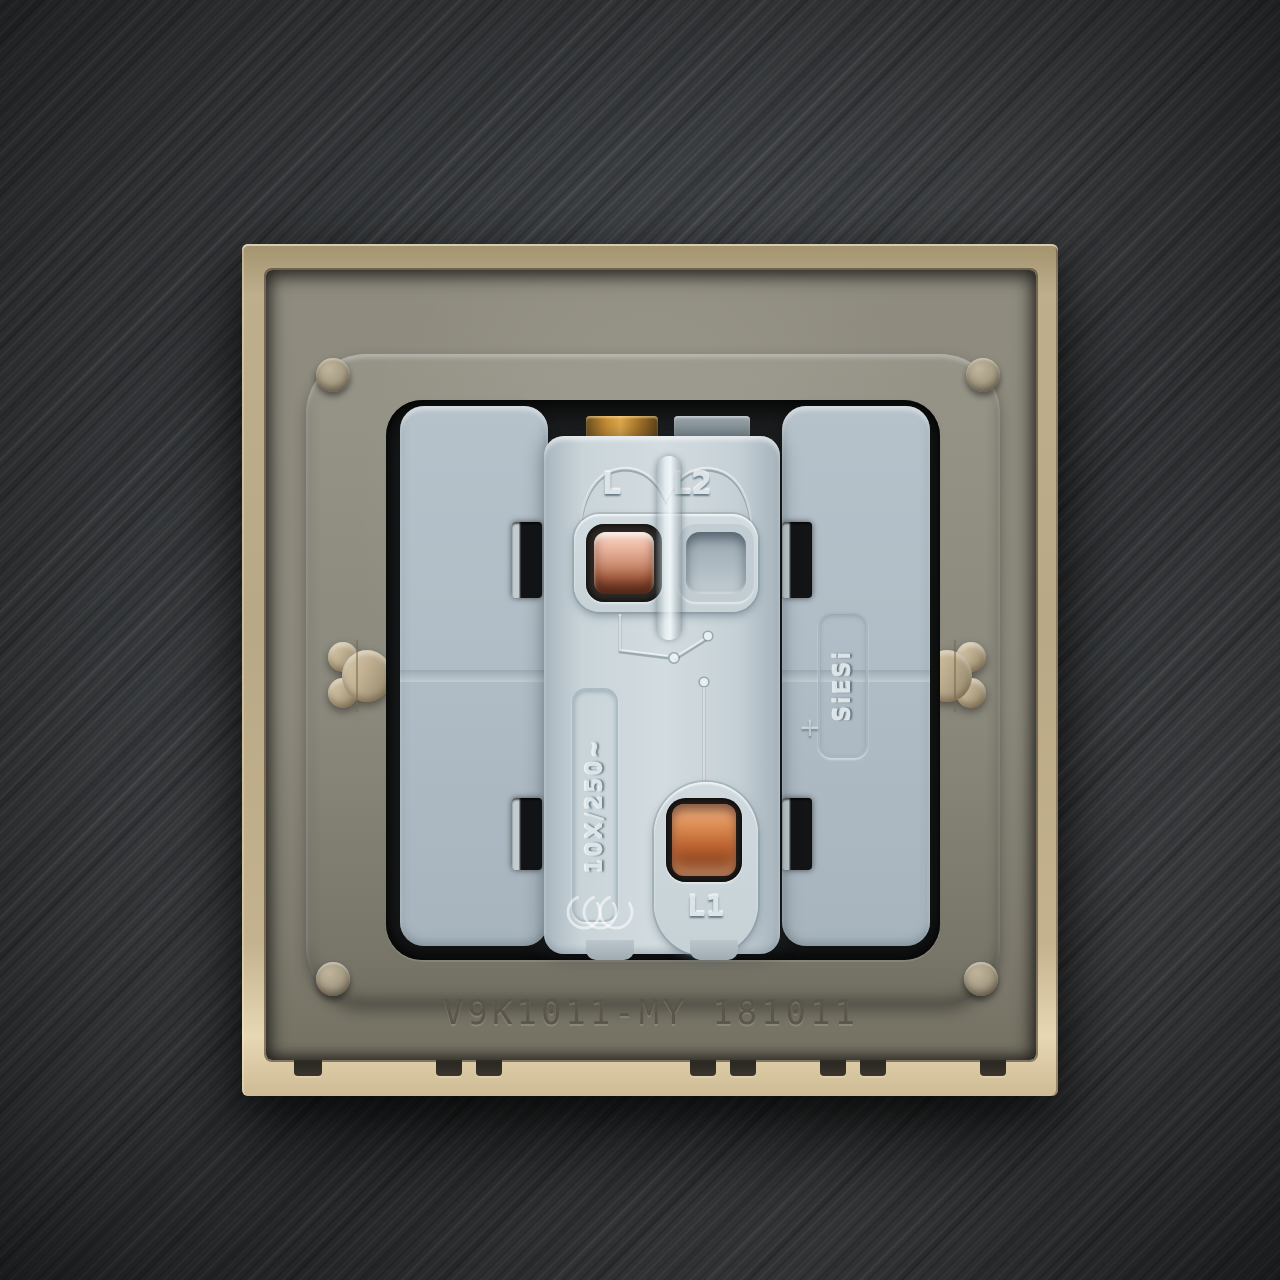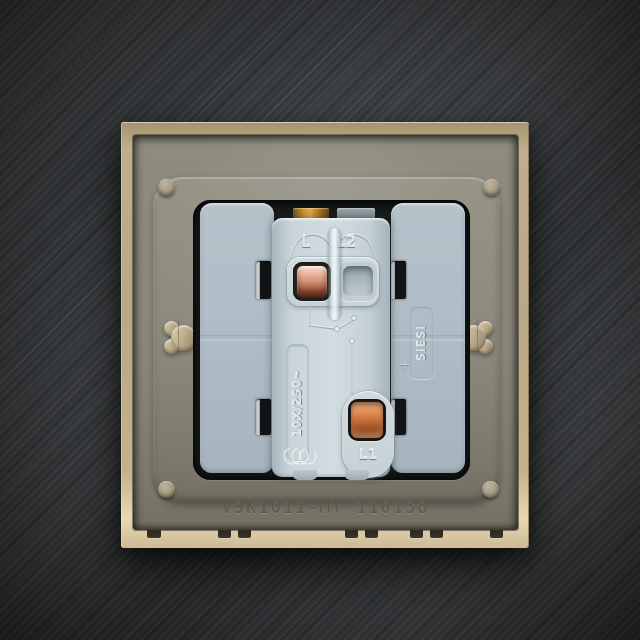--- a/index.html
+++ b/index.html
@@ -112,21 +112,21 @@
   .strap{position:absolute;left:56px;top:10px;width:13px;height:92px;border-radius:7px;
     background:linear-gradient(90deg, rgba(72,92,102,0.30) 0%, rgba(235,243,246,0.65) 35%,
       rgba(244,250,252,0.85) 55%, rgba(72,92,102,0.35) 100%);
     box-shadow:0 0 3px rgba(60,80,90,0.45);}
   .rating-box{position:absolute;left:14px;top:126px;width:23px;height:117px;border-radius:7px;
     border:1px solid rgba(170,186,194,0.95);
     box-shadow:0 1px 1px rgba(255,255,255,0.55), inset 0 1px 2px rgba(105,126,137,0.45);
     display:flex;align-items:center;justify-content:center;}
   .v-text{writing-mode:vertical-rl;transform:rotate(180deg);white-space:nowrap;}
   .rating-box span{font-size:11px;letter-spacing:1px;}
-  .boss-bottom{position:absolute;left:70px;top:173px;width:52px;height:87px;border-radius:26px;
+  .boss-bottom{position:absolute;left:55px;top:173px;width:52px;height:87px;border-radius:26px;
     background:linear-gradient(180deg,#d0dade,#c6d1d6);
     box-shadow:0 0 0 1px rgba(125,145,155,0.35), 0 2px 4px rgba(80,100,112,0.5),
       inset 0 1px 1px rgba(255,255,255,0.7);}
   .term-l1{left:6px;top:8px;width:38px;height:42px;border-radius:10px;background:#241f1c;}
   .copper-l1{left:3px;top:3px;width:32px;height:36px;
     background:linear-gradient(180deg,#eeb489 0%,#dd8d54 30%,#bd6432 58%,#8c441e 82%,#5e2a11 100%);
     box-shadow:inset 0 3px 5px rgba(45,12,4,0.55), inset 0 -5px 6px rgba(255,196,150,0.5);}
   .lbl-l1{position:absolute;left:0;top:55px;width:100%;text-align:center;font-size:14px;}
   .logo-box{position:absolute;left:216px;top:106px;width:25px;height:73px;border-radius:7px;
     border:1px solid rgba(168,182,190,0.8);
@@ -264,16 +264,16 @@
 
         <div class="logo-box">
           <span class="v-text emboss">SiESi</span>
         </div>
         <div class="plus-mark">+</div>
 
         <div class="tab-bottom" style="left:100px;"></div>
         <div class="tab-bottom" style="left:152px;"></div>
       </div>
 
-      <div class="model-print">V9K1011-MY 110138</div>
+      <div class="model-print">V9K1011-MY 181011</div>
     </div>
   </div>
 </div>
 
 </body></html>

